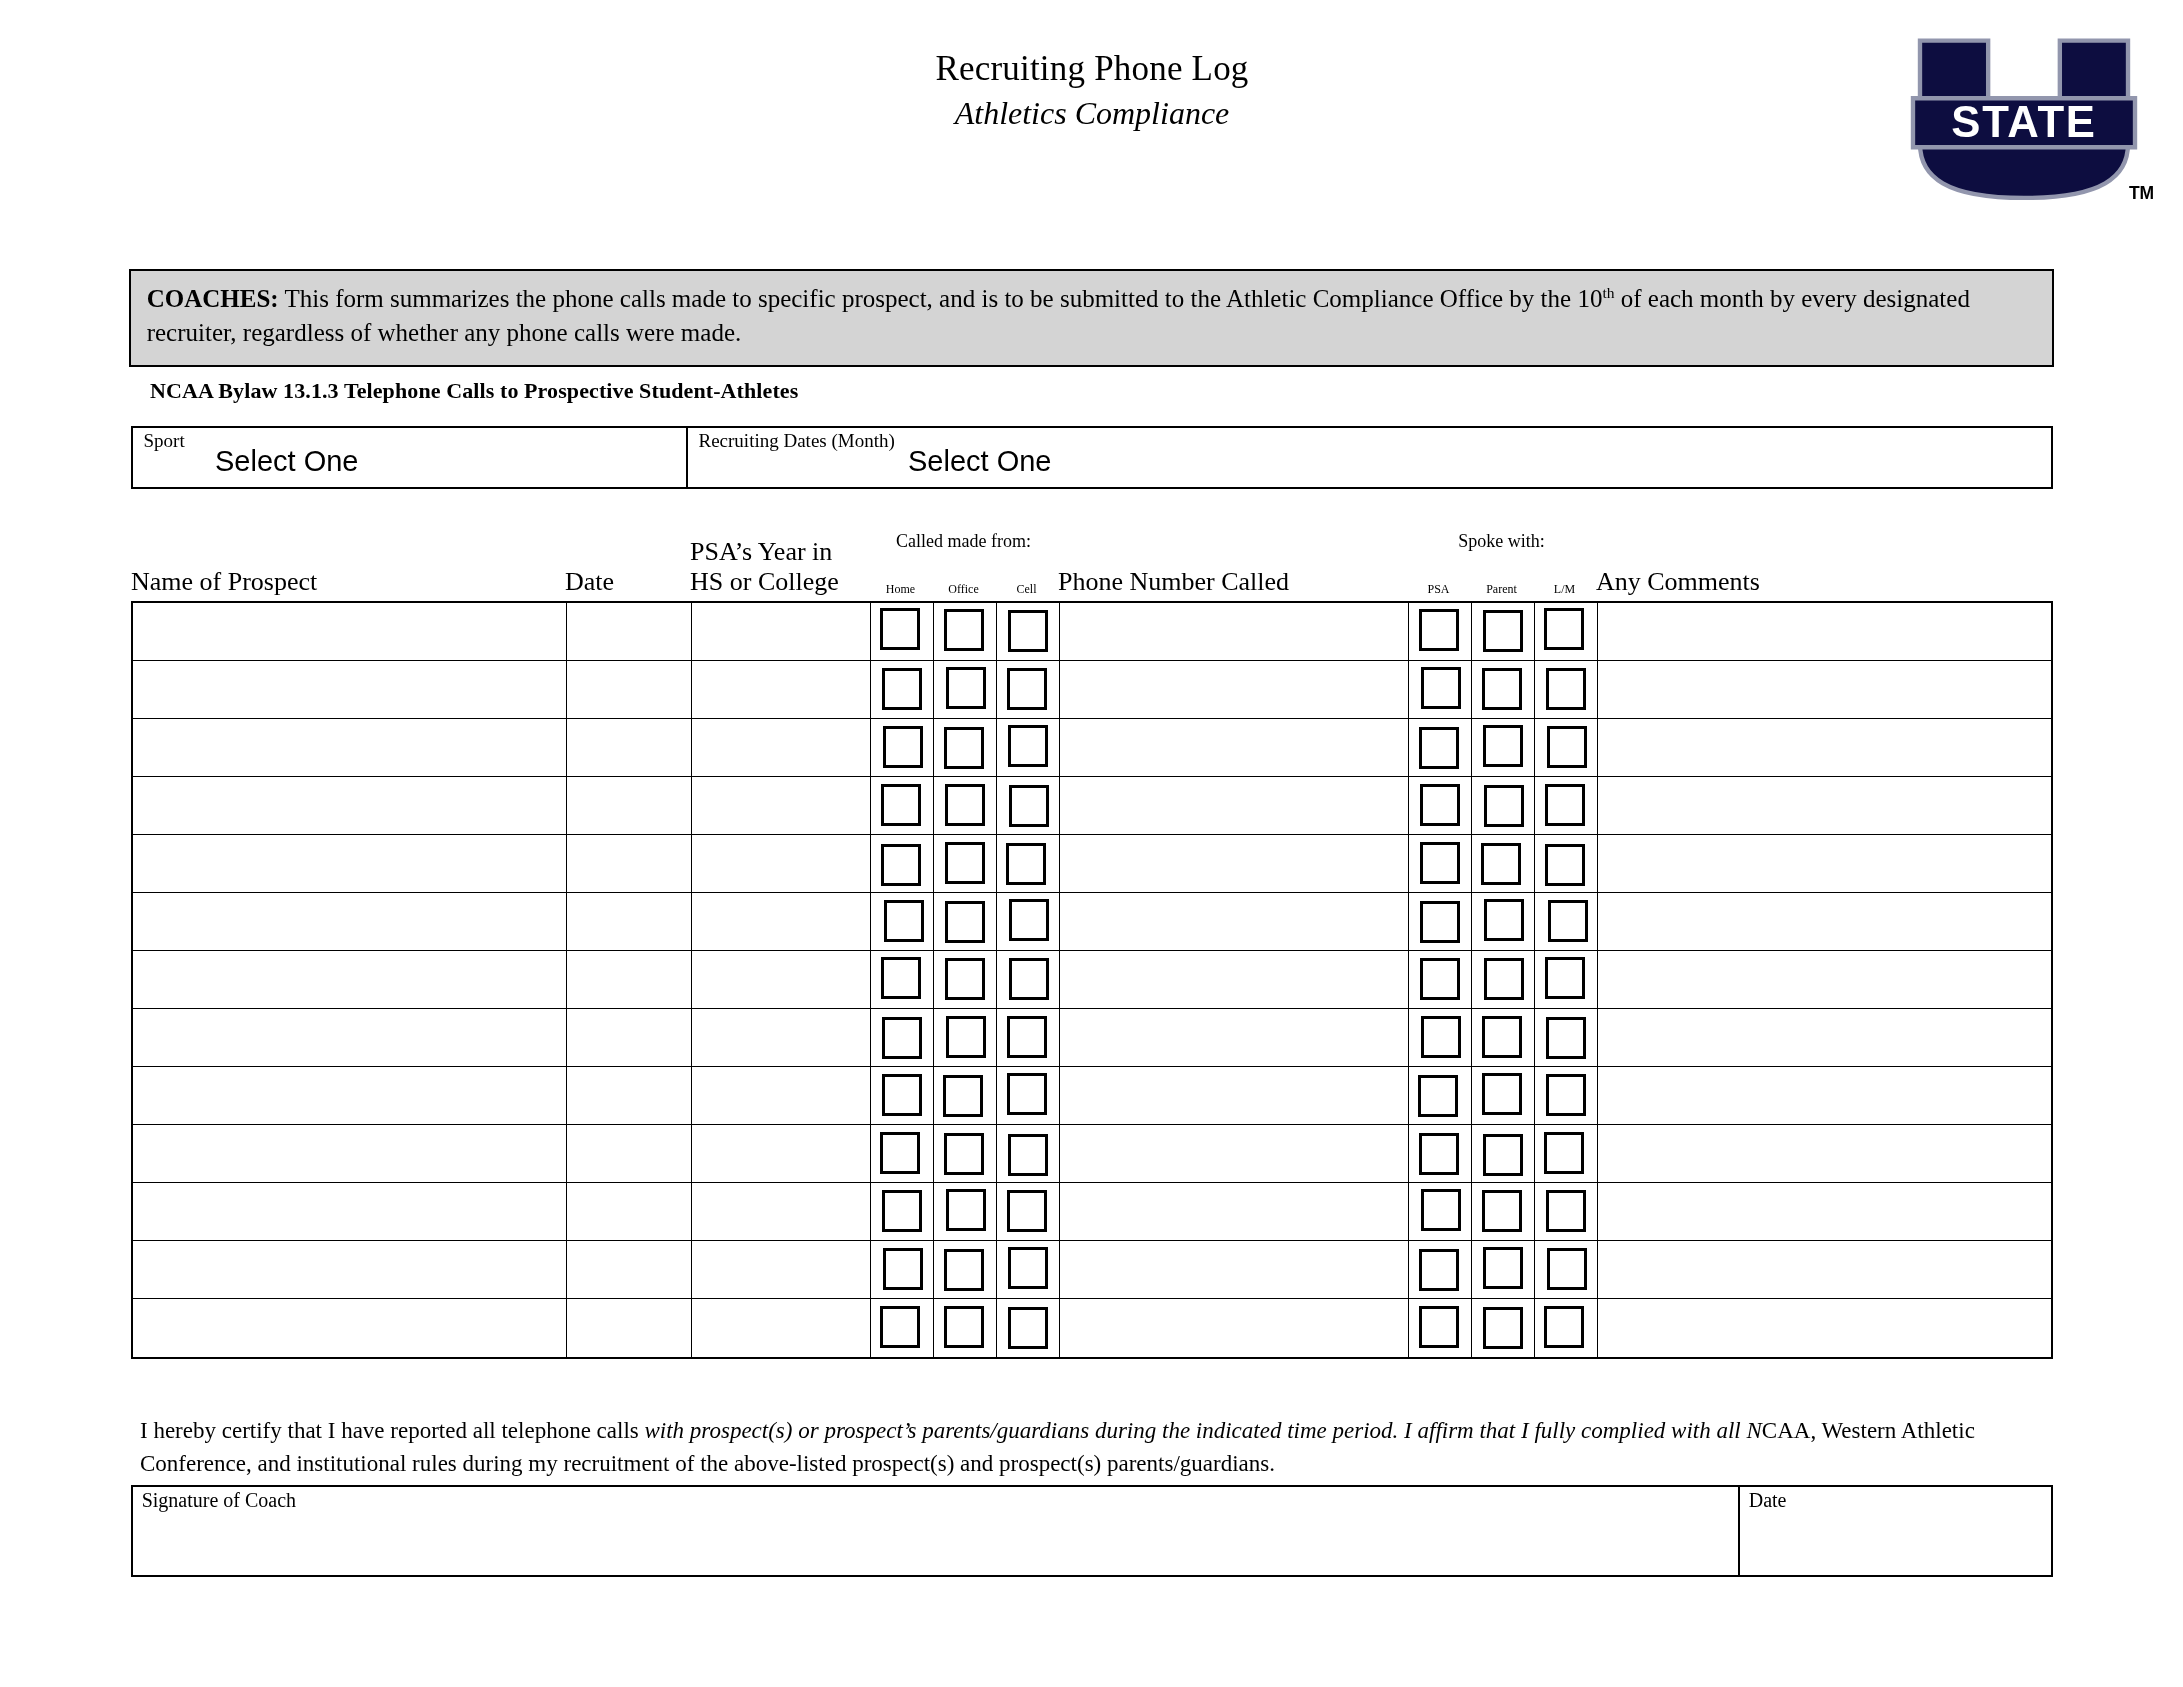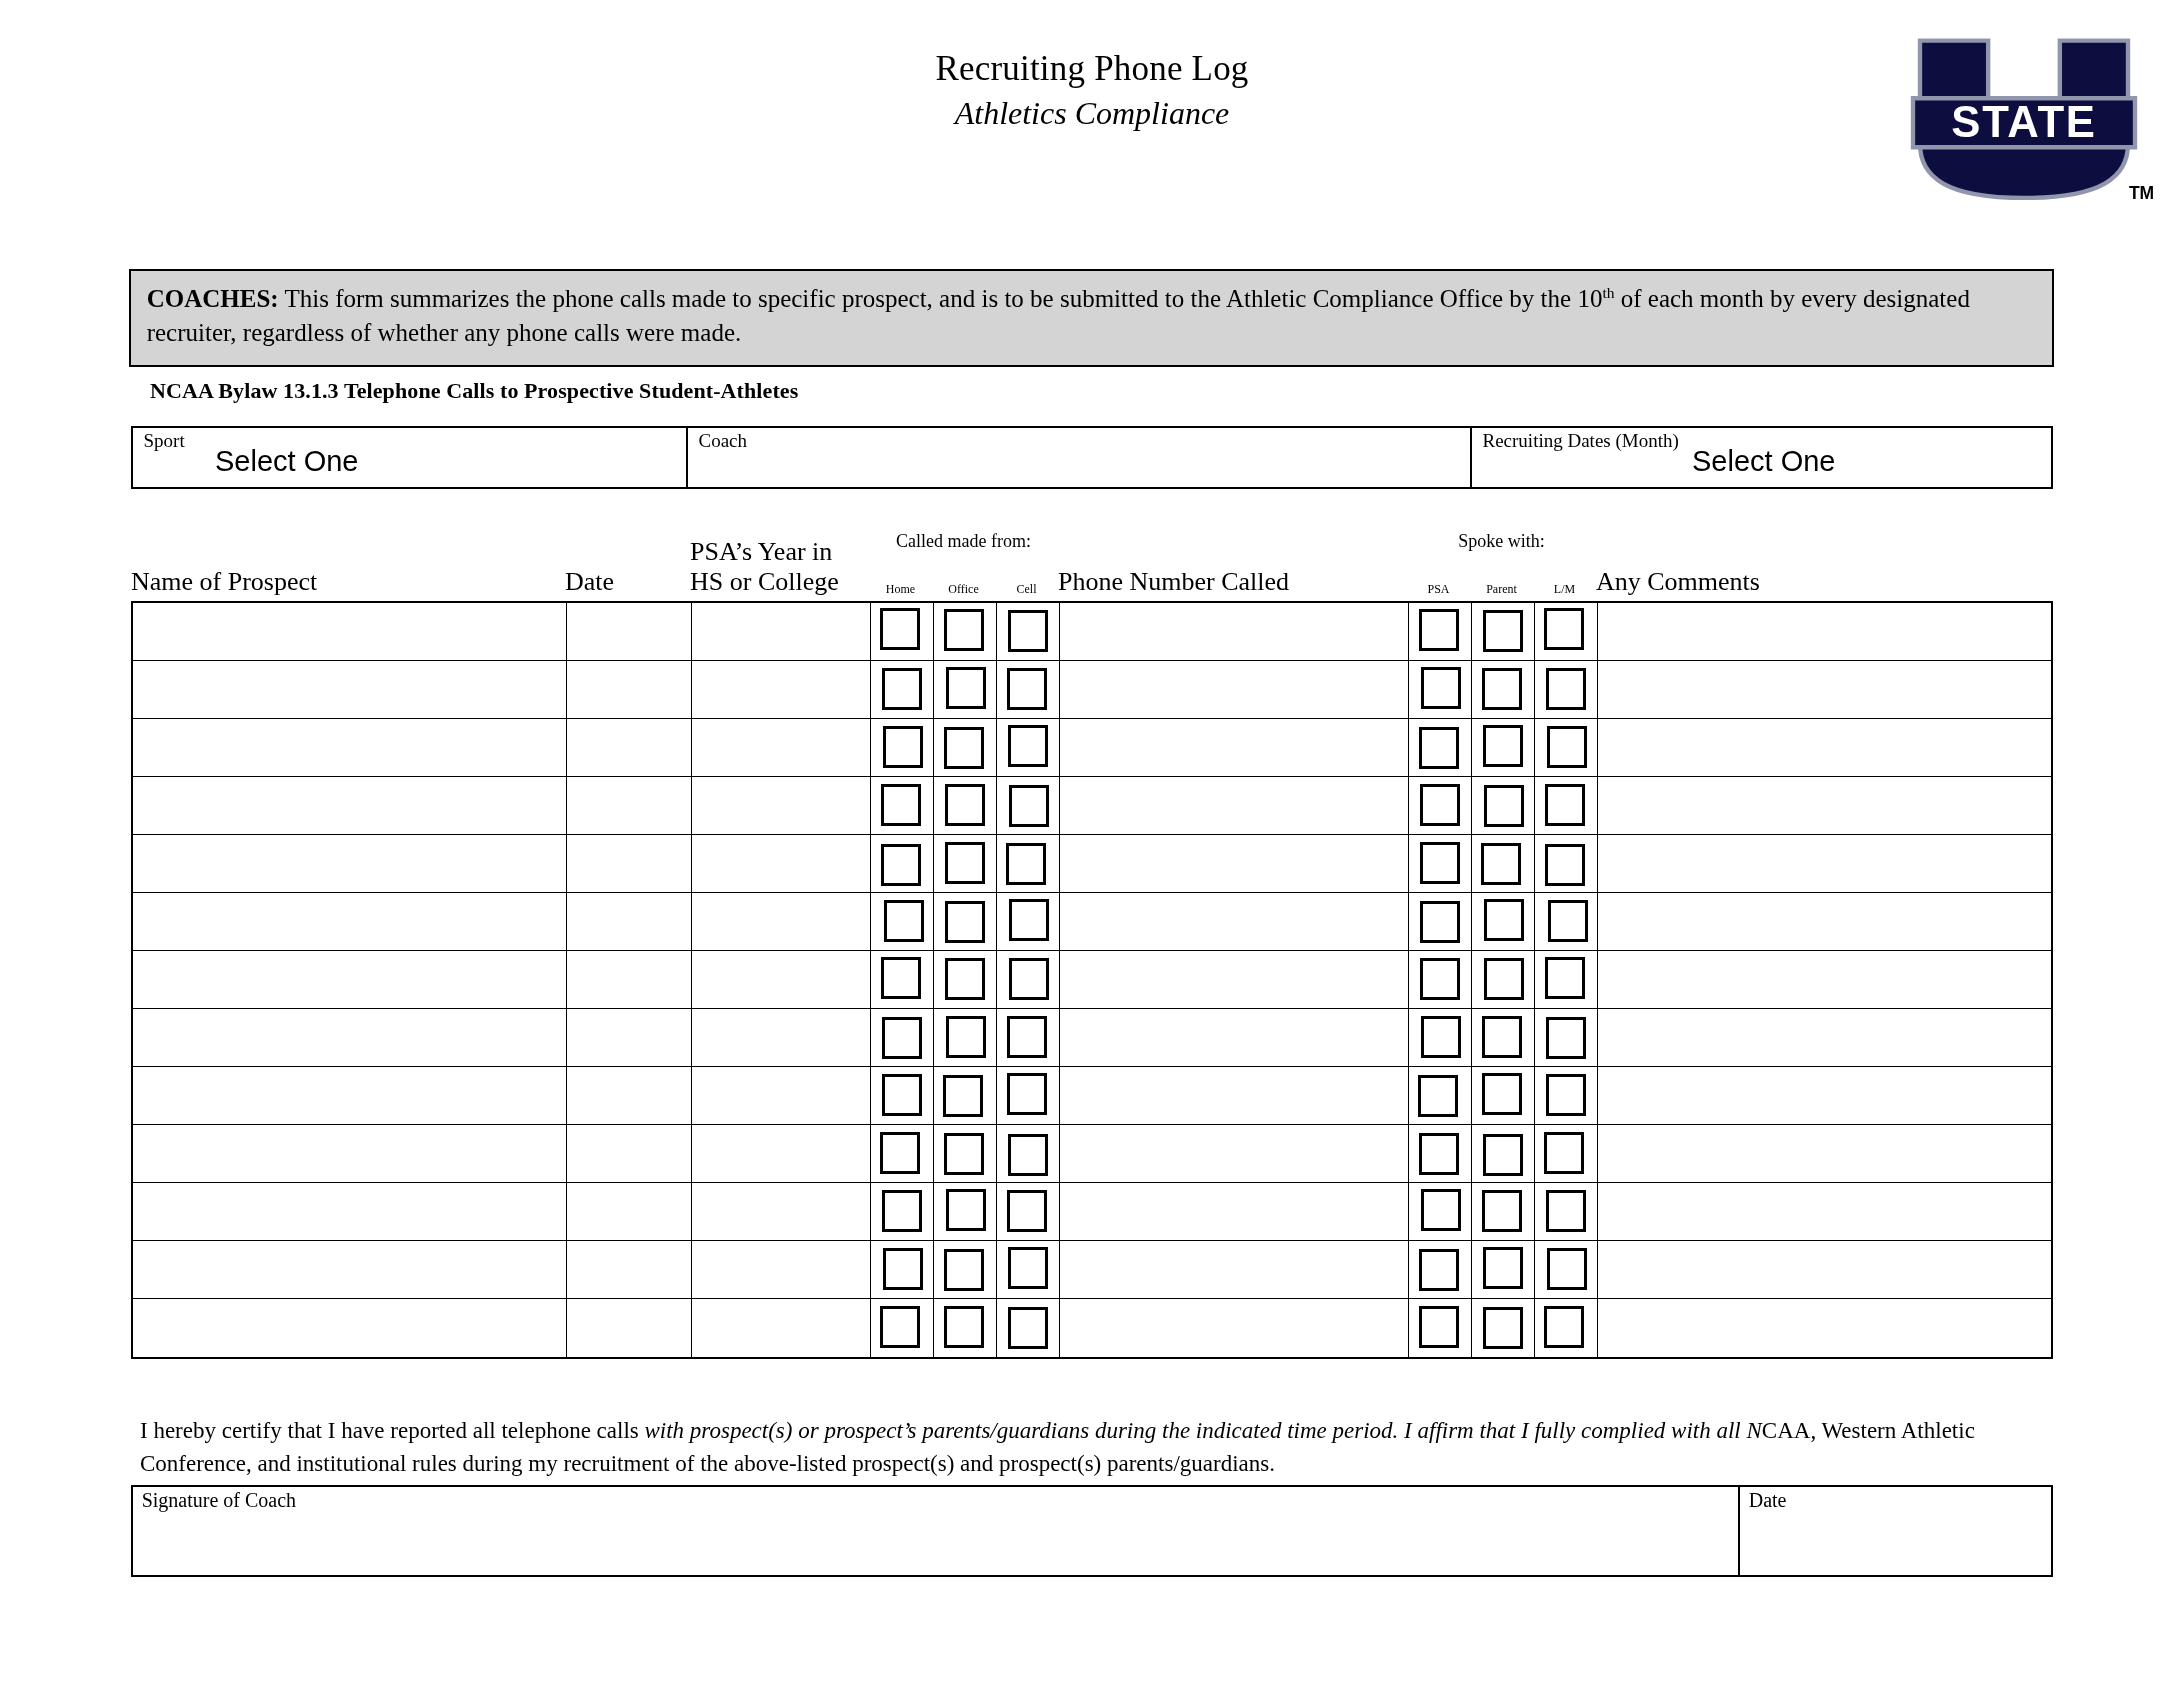--- a/index.html
+++ b/index.html
@@ -251,24 +251,20 @@
 
 <div class="bylaw">NCAA Bylaw 13.1.3 Telephone Calls to Prospective Student-Athletes</div>
 
 <div class="meta-row">
 
   <div class="meta-cell sport">
     <span class="meta-label">Sport</span>
     <span class="meta-value">Select One</span>
   </div>
 
-  <div class="meta-cell coach">
-    <span class="meta-label">Coach</span>
-    <span class="meta-value"></span>
-  </div>
 
   <div class="meta-cell dates">
     <span class="meta-label">Recruiting Dates (Month)</span>
     <span class="meta-value">Select One</span>
   </div>
 </div>
 
 <div class="log-table">
 
   <div class="log-head">

